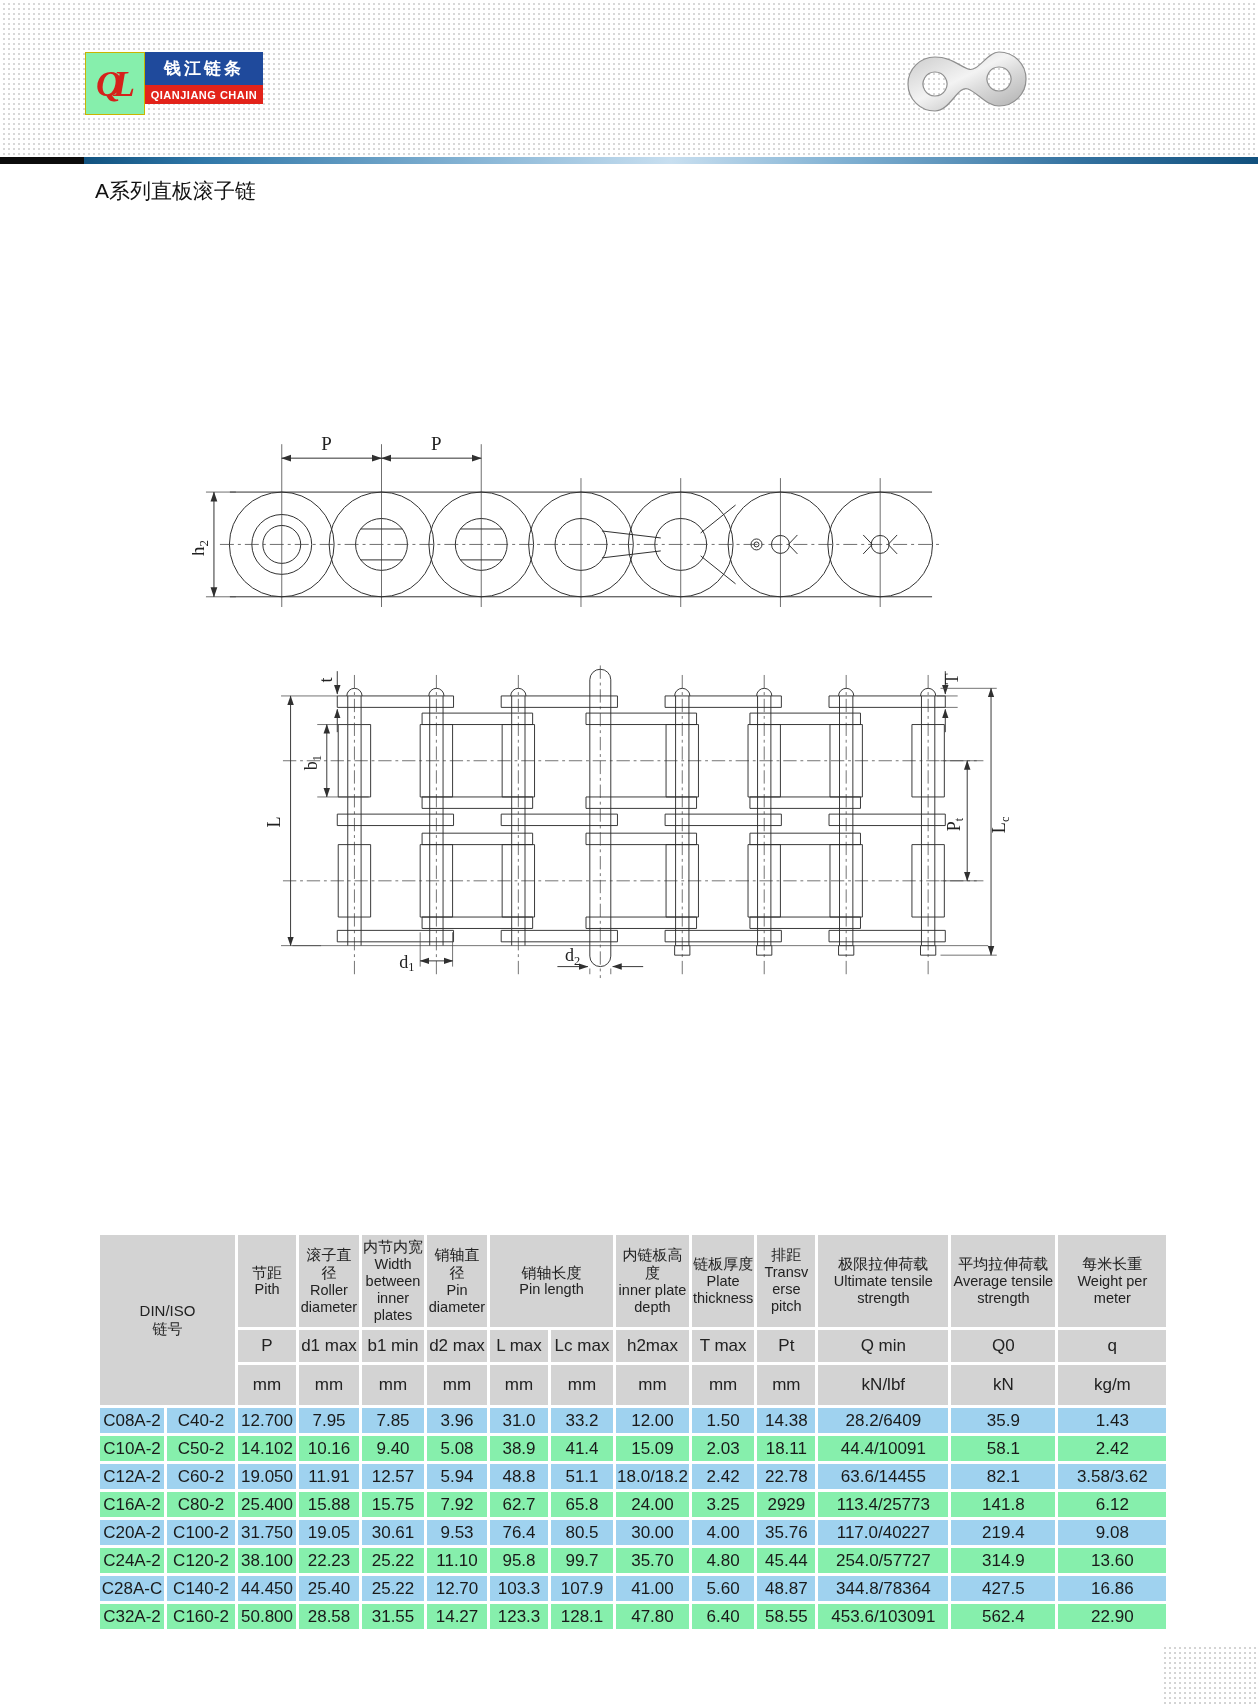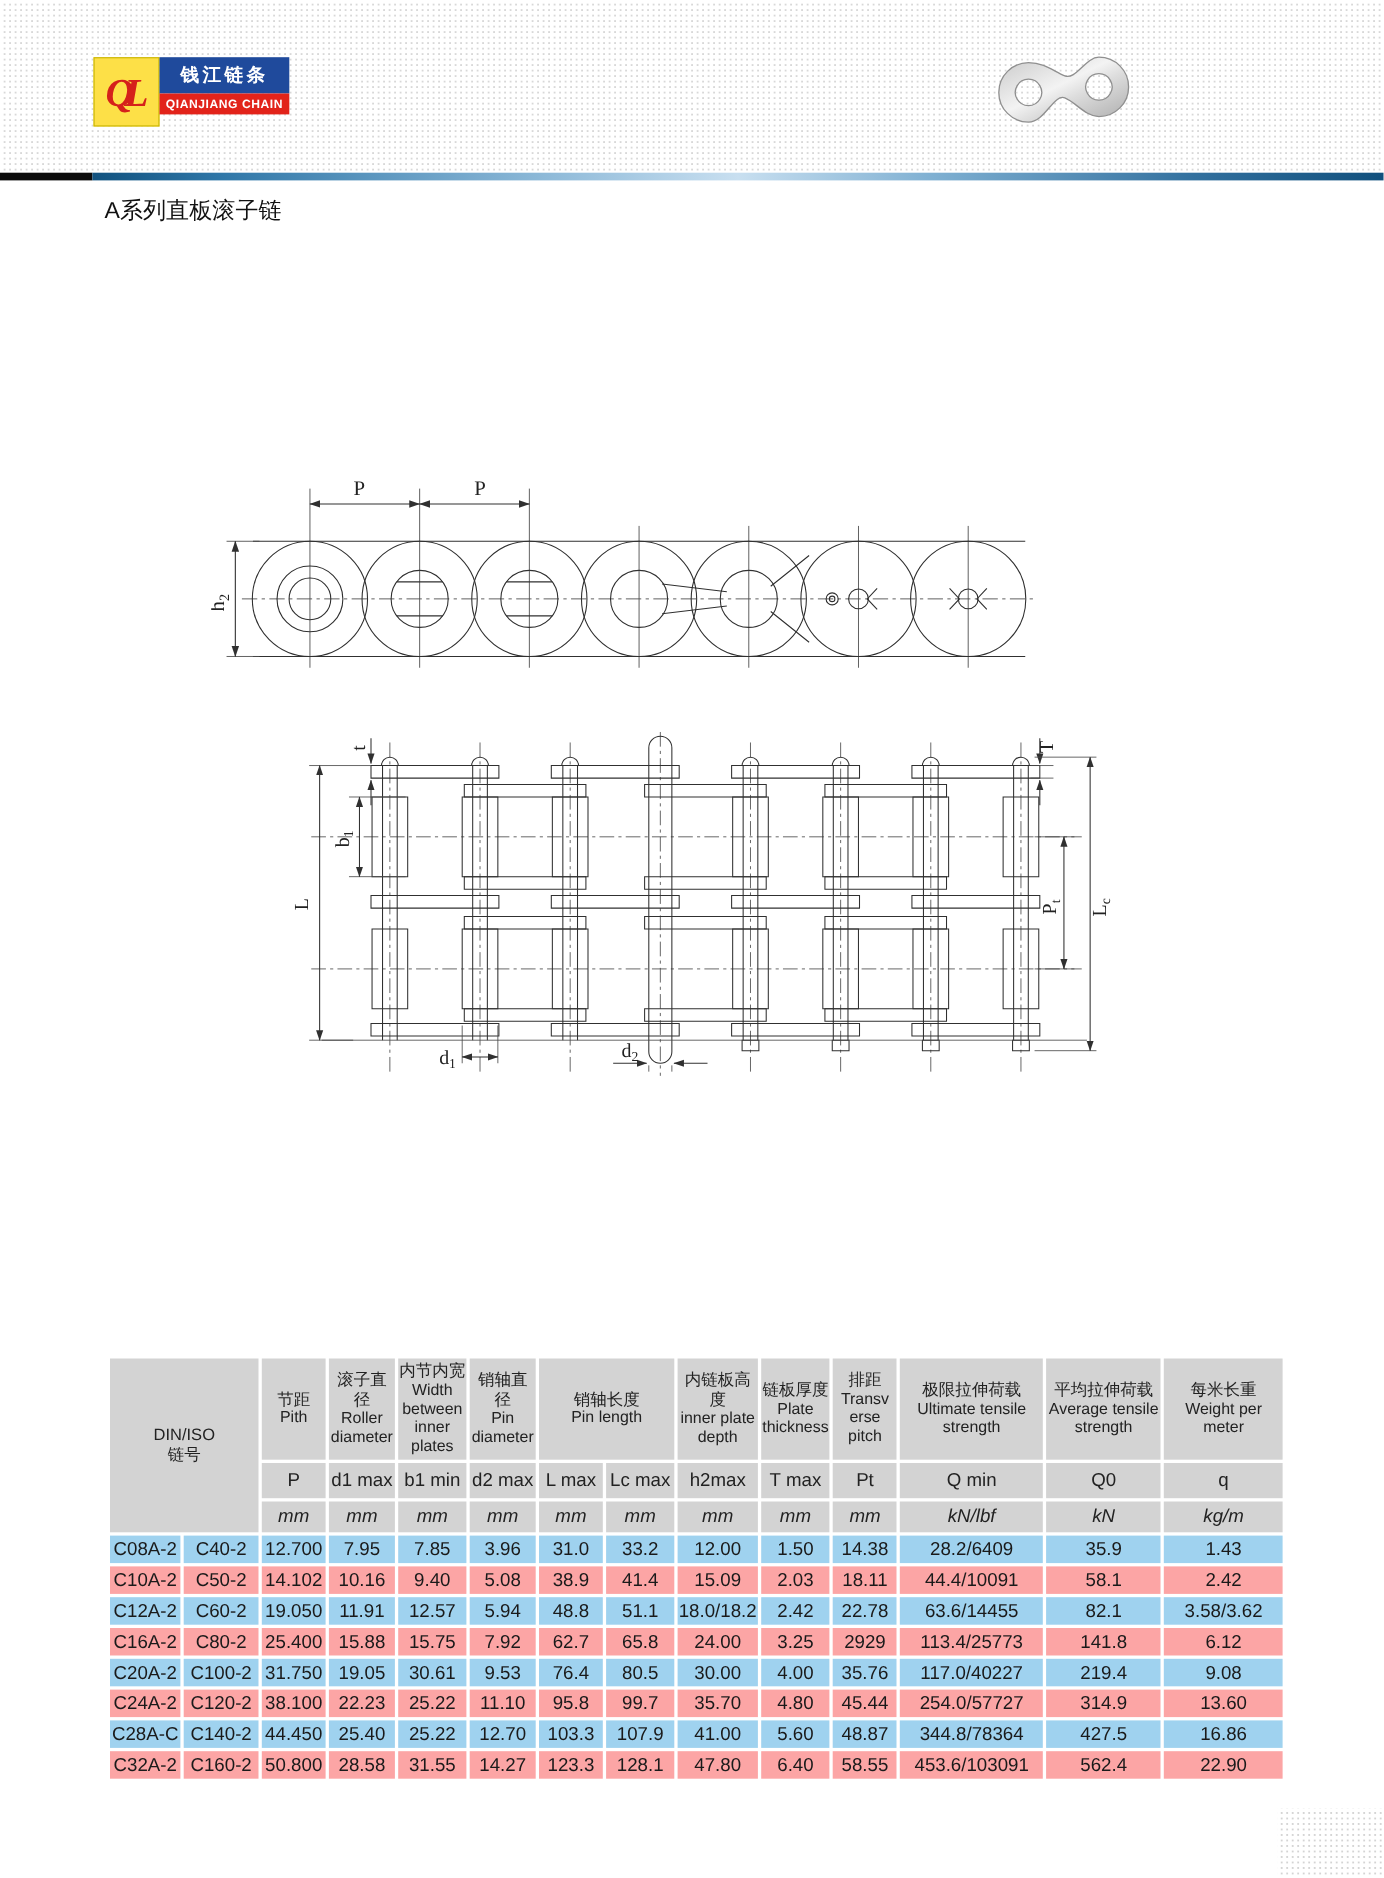--- a/index.html
+++ b/index.html
@@ -13,21 +13,21 @@
     background-image:conic-gradient(from 90deg at 3px 3px,#d8d8d8 90deg,transparent 0);
     background-size:5px 5px;
   }
   .corner-dots{
     position:absolute;right:0;bottom:0;width:97px;height:63px;
     background-image:conic-gradient(from 90deg at 3px 3px,#d4d4d4 90deg,transparent 0);
     background-size:5px 5px;
   }
   .logo{position:absolute;left:85px;top:52px;display:flex;height:63px;}
   .logo-q{
-    width:60px;height:63px;background:#fde047;border:1px solid #c9b400;box-sizing:border-box;
+    width:60px;height:63px;background:#86efac;border:1px solid #c9b400;box-sizing:border-box;
     display:flex;align-items:center;justify-content:center;
   }
   .logo-q span{
     font-family:"Liberation Serif","DejaVu Serif",serif;font-style:italic;font-weight:bold;
     font-size:36px;color:#d5211b;letter-spacing:-9px;padding-right:8px;
   }
   .logo-right{width:118px;display:flex;flex-direction:column;}
   .logo-cn{
     height:33px;background:#1f4a9c;color:#ffffff;display:flex;align-items:center;justify-content:center;
     font-size:17px;font-weight:bold;letter-spacing:3px;
@@ -55,24 +55,24 @@
   .dtext{font-family:"Liberation Serif","DejaVu Serif",serif;font-size:19px;fill:#222;}
   .sub{font-size:13px;}
   
   .spec-table-wrap{position:absolute;left:97px;top:1232px;}
   table.spec{border-collapse:separate;border-spacing:3px;table-layout:fixed;}
   table.spec td{text-align:center;vertical-align:middle;padding:0 1px;overflow:hidden;}
   td.gray{background:#d3d3d3;color:#222;}
   tr.h1 td{height:92px;font-size:15px;line-height:1.18;}
   tr.h1 td .en{font-size:14.5px;}
   tr.h2r td{height:32px;font-size:17px;}
-  tr.h3r td{height:28px;font-size:17px;font-style:italic;}
+  tr.h3r td{height:40px;font-size:17px;}
   td.din{font-size:16px;line-height:1.7;}
   tr.row td{height:25px;background:#9fd2ef;font-size:17px;white-space:nowrap;}
-  tr.row.alt td{background:#fca5a5;}
+  tr.row.alt td{background:#86efac;}
 </style>
 </head>
 <body>
 
 <div class="page">
 
   <div class="header-dots"></div>
 
   <div class="logo">
     <div class="logo-q">

